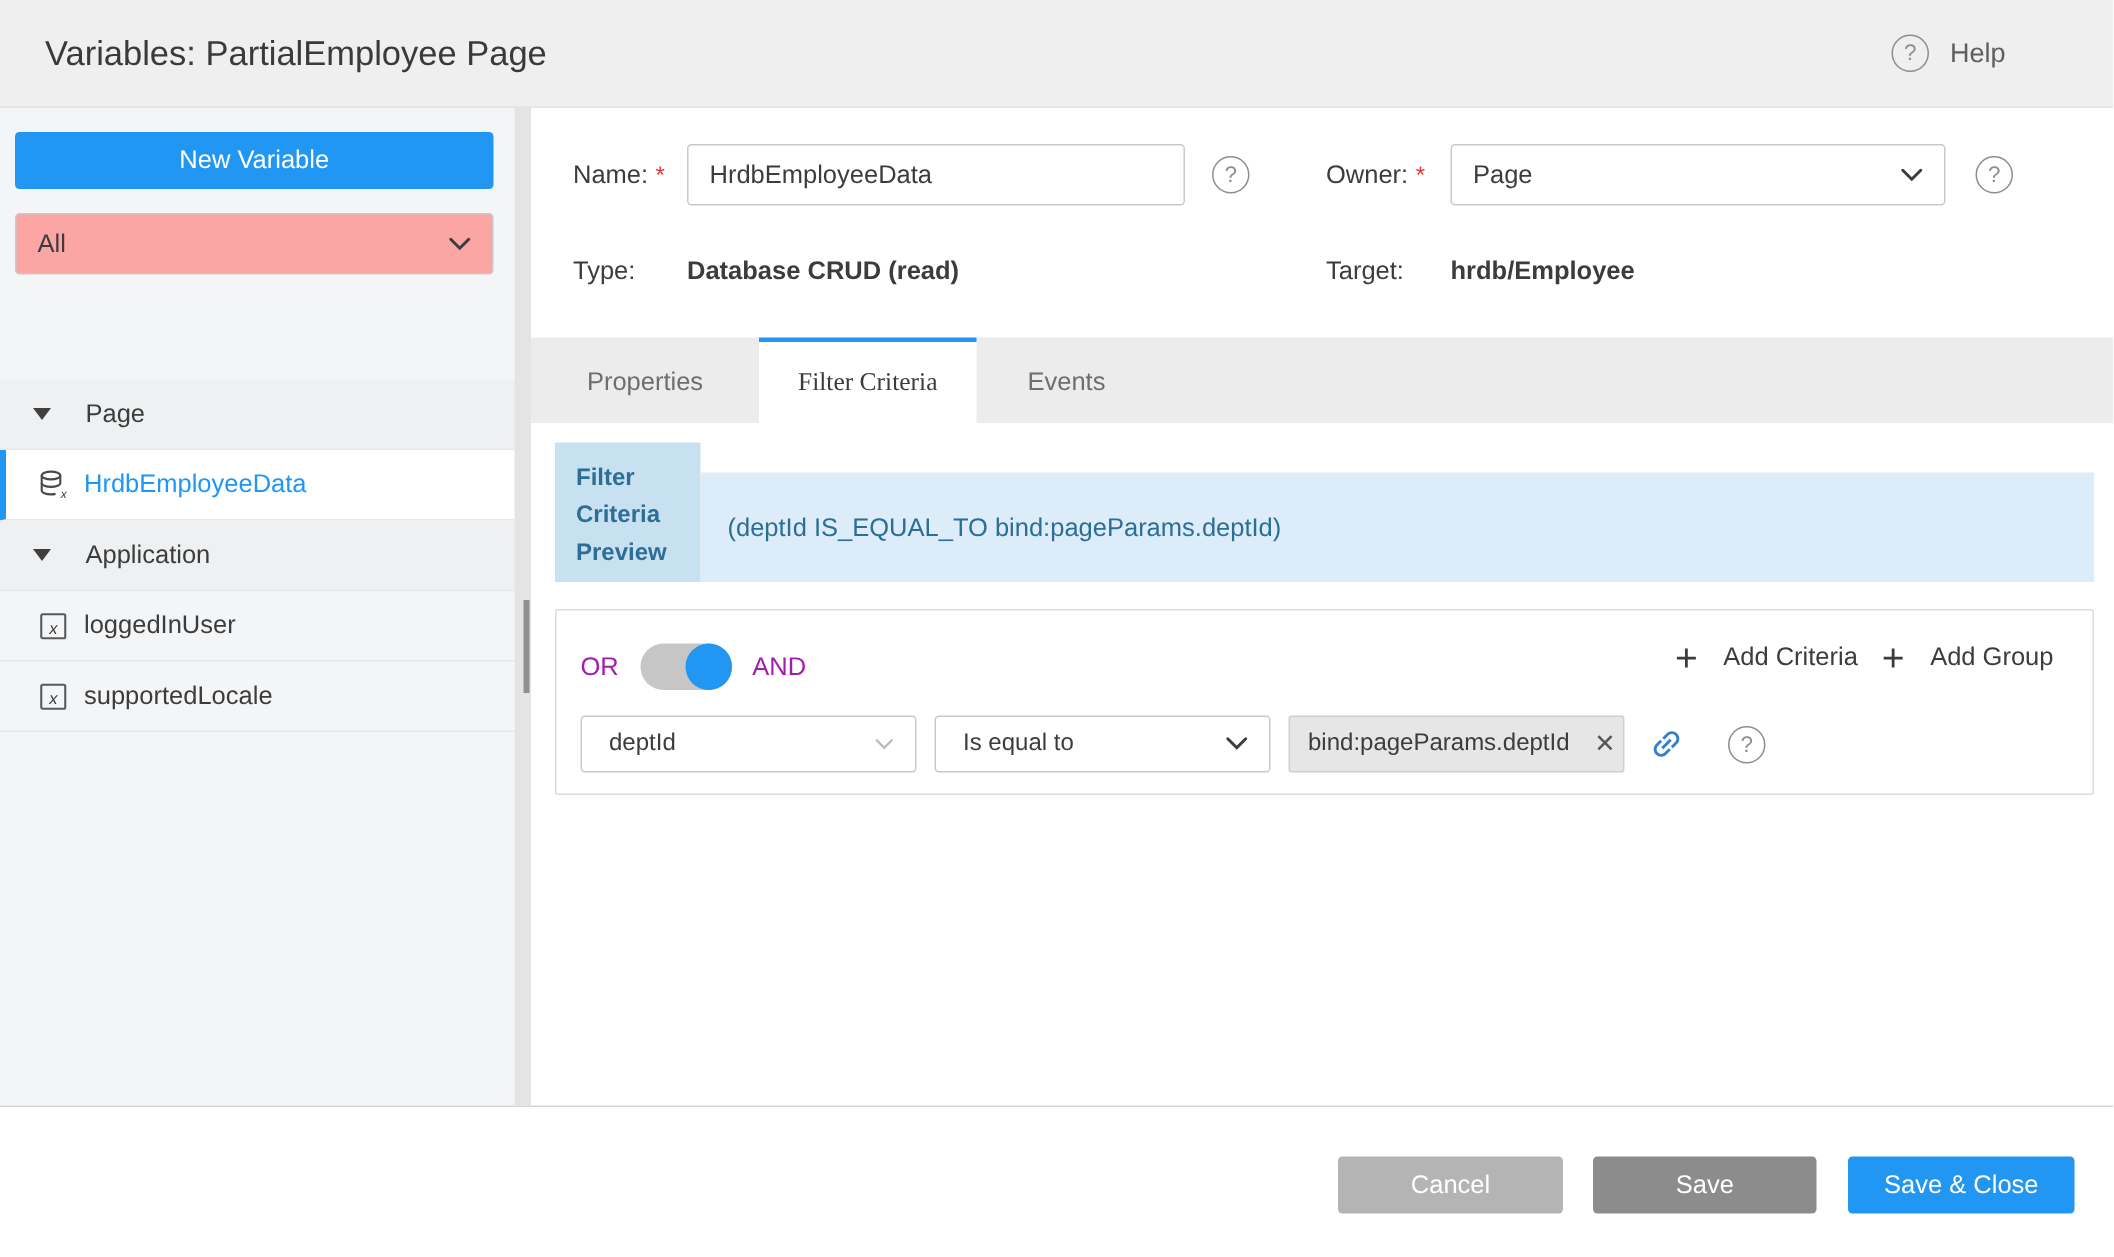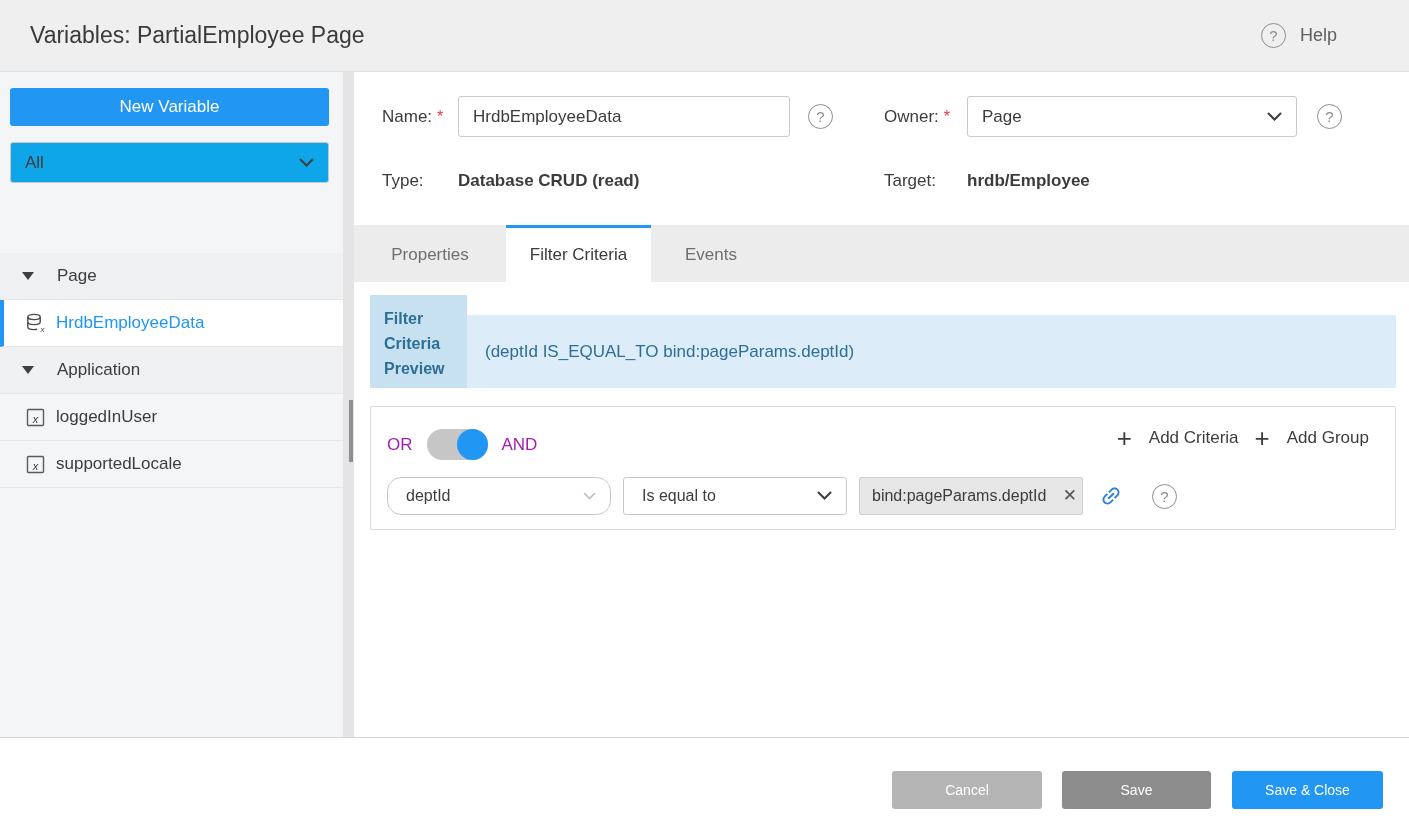--- a/index.html
+++ b/index.html
@@ -9,21 +9,21 @@
   
   .header { position:absolute; left:0; top:0; width:1409px; height:72px; background:#efeff0; border-bottom:1px solid #e2e2e2; }
   .header .title { position:absolute; left:30px; top:0; line-height:71px; font-size:23px; color:#3a3a3a; }
   .help-wrap { position:absolute; right:72px; top:0; height:71px; display:flex; align-items:center; gap:14px; cursor:pointer; }
   .qcircle { width:25px; height:25px; border:1.5px solid #8e8e8e; border-radius:50%; color:#8e8e8e; font-size:15px; display:flex; align-items:center; justify-content:center; background:transparent; flex:0 0 auto; }
   .help-wrap .help-label { font-size:18px; color:#5f5f5f; }
 
   
   .sidebar { position:absolute; left:0; top:72px; width:343px; height:665px; background:#f4f5f7; }
   .new-var-btn { position:absolute; left:10px; top:16px; width:319px; height:38px; background:#2196f3; color:#fff; border:none; border-radius:3px; font-size:17px; font-family:inherit; cursor:pointer; }
-  .side-select { position:absolute; left:10px; top:70px; width:319px; height:41px; background:#0ea5e9; border:1px solid #c9c9c9; border-radius:3px; display:flex; align-items:center; padding:0 14px; font-size:17px; cursor:pointer; }
+  .side-select { position:absolute; left:10px; top:70px; width:319px; height:41px; background:#fca5a5; border:1px solid #c9c9c9; border-radius:3px; display:flex; align-items:center; padding:0 14px; font-size:17px; cursor:pointer; }
   .side-select .chev { margin-left:auto; display:flex; }
   .search-box { position:absolute; left:10px; top:125px; width:319px; height:41px; background:#fff; border:1px solid #c9c9c9; border-radius:3px; display:flex; align-items:center; padding:0 12px; }
   .search-box svg { flex:0 0 auto; }
   .search-box input { border:none; outline:none; font-size:17px; font-family:inherit; margin-left:10px; width:100%; color:#3c3c3c; background:transparent; }
   .search-box input::placeholder { color:#9aa0a6; }
 
   .tree { position:absolute; left:0; top:181px; width:343px; }
   .tree-row { height:47px; display:flex; align-items:center; border-bottom:1px solid #e5e7e9; cursor:pointer; font-size:17px; }
   .tree-row.group { background:#eef0f2; padding-left:22px; }
   .tree-row.item { background:transparent; padding-left:25px; }
@@ -69,21 +69,21 @@
   .crit-select { position:absolute; top:70px; width:224px; height:38px; border:1px solid #c9c9c9; border-radius:3px; background:#fff; display:flex; align-items:center; padding:0 14px 0 18px; font-size:16px; cursor:pointer; }
   .crit-select .chev { margin-left:auto; display:flex; }
   .chip { position:absolute; left:488px; top:70px; width:224px; height:38px; background:#e6e6e6; border:1px solid #cfcfcf; border-radius:2px; display:flex; align-items:center; padding:0 24px 0 12px; font-size:16px; color:#3c3c3c; }
   .chip .chip-text { white-space:nowrap; overflow:hidden; }
   .chip .chip-close { position:absolute; right:5px; top:7px; font-size:17px; color:#555; cursor:pointer; font-weight:300; }
   .link-icon { position:absolute; left:728px; top:77px; cursor:pointer; }
   .crit-q { position:absolute; left:781px; top:77px; }
 
   
   .footer { position:absolute; left:0; top:737px; width:1409px; height:101px; background:#fff; border-top:1px solid #d6d6d6; }
-  .btn { position:absolute; top:33px; height:38px; border:none; border-radius:3px; color:#fff; font-size:14px; font-family:inherit; cursor:pointer; }
+  .btn { position:absolute; top:33px; height:38px; border:none; border-radius:3px; color:#fff; font-size:17px; font-family:inherit; cursor:pointer; }
   .btn-cancel { left:892px; width:150px; background:#b4b4b4; }
   .btn-save { left:1062px; width:149px; background:#8c8c8c; }
   .btn-saveclose { left:1232px; width:151px; background:#2196f3; }
 </style>
 </head>
 <body>
 
 <div class="app">
 
   <div class="header">
@@ -173,21 +173,21 @@
   </div>
   <span class="qcircle q-abs" style="left:1317px; top:104px;">?</span>
 
   <div class="flabel" style="left:382px; top:171px;">Type:</div>
   <div class="flabel bold-val" style="left:458px; top:171px;">Database CRUD (read)</div>
   <div class="flabel" style="left:884px; top:171px;">Target:</div>
   <div class="flabel bold-val" style="left:967px; top:171px;">hrdb/Employee</div>
 
   <div class="tabbar">
     <div class="tab" style="width:152px;">Properties</div>
-    <div class="tab active" style="width:145px;">Filter Criteria</div>
+    <div class="tab active" style="width:145px;font-family:Liberation Serif, serif;">Filter Criteria</div>
     <div class="tab" style="width:120px;">Events</div>
   </div>
 
   <div class="preview">
     <div class="preview-label">Filter Criteria Preview</div>
     <div class="preview-body">(deptId IS_EQUAL_TO bind:pageParams.deptId)</div>
   </div>
 
   <div class="criteria-box">
     <div class="logic-row">
@@ -202,21 +202,21 @@
       <span class="add-btn">
         <span class="plus">+</span>
         <span class="add-label">Add Criteria</span>
       </span>
       <span class="add-btn">
         <span class="plus">+</span>
         <span class="add-label">Add Group</span>
       </span>
     </div>
 
-    <div class="crit-select" style="left:16px;border-radius:14px;">
+    <div class="crit-select" style="left:16px;">
       <span>deptId</span>
       <span class="chev">
         <svg width="13" height="9" viewBox="0 0 13 9">
             <path d="M1.5 1.5l5 5 5-5" stroke="#b9bcc0" stroke-width="1.6" fill="none" stroke-linecap="round"></path>
           </svg>
       </span>
     </div>
 
     <div class="crit-select" style="left:252px;">
       <span>Is equal to</span>

